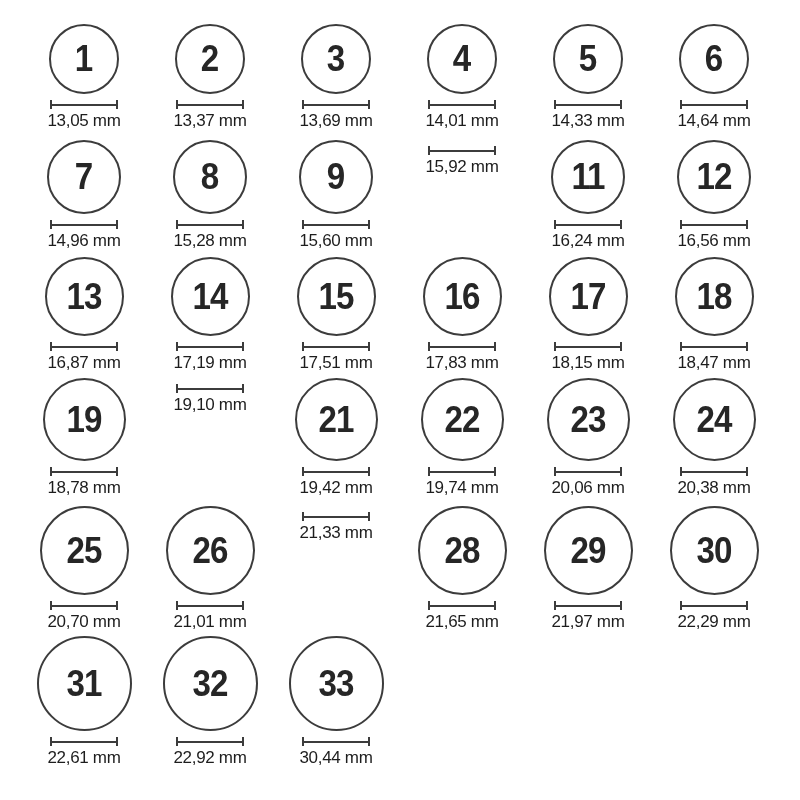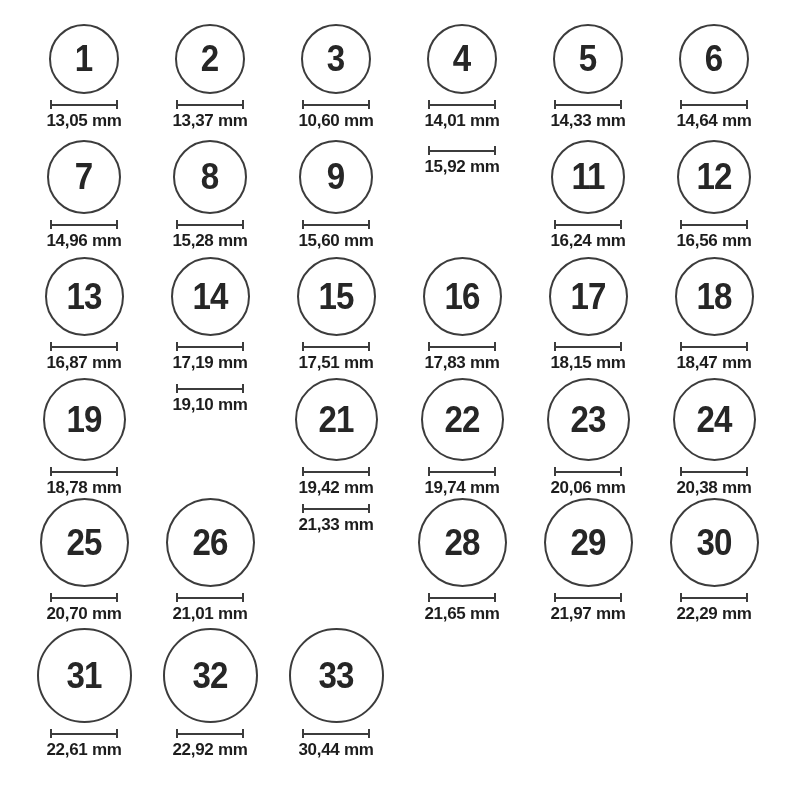--- a/index.html
+++ b/index.html
@@ -58,21 +58,21 @@
     position: absolute;
     left: 0;
     right: 0;
     top: 50%;
     transform: translateY(-50%);
     height: 2px;
     background: var(--outline);
   }
   .label {
     margin-top: 2px;
-    font-weight: bold;
+    font-weight: normal;
     font-size: 17px;
     line-height: 20px;
     color: var(--label-color);
     letter-spacing: -0.3px;
     white-space: nowrap;
   }
 </style>
 </head>
 <body>
 
@@ -96,21 +96,21 @@
         </div>
         <div class="label">13,37 mm</div>
       </div>
       <div class="cell">
         <div class="circle" style="width:70px;height:70px">
           <span class="num">3</span>
         </div>
         <div class="measure">
           <div class="measure-line"></div>
         </div>
-        <div class="label">10,60 mm</div>
+        <div class="label">13,69 mm</div>
       </div>
       <div class="cell">
         <div class="circle" style="width:70px;height:70px">
           <span class="num">4</span>
         </div>
         <div class="measure">
           <div class="measure-line"></div>
         </div>
         <div class="label">14,01 mm</div>
       </div>
@@ -235,21 +235,21 @@
       <div class="cell">
         <div class="circle" style="width:79px;height:79px">
           <span class="num">18</span>
         </div>
         <div class="measure">
           <div class="measure-line"></div>
         </div>
         <div class="label">18,47 mm</div>
       </div>
     </div>
-    <div class="row" style="">
+    <div class="row" style="margin-bottom: 8px;">
       <div class="cell">
         <div class="circle" style="width:83px;height:83px">
           <span class="num">19</span>
         </div>
         <div class="measure">
           <div class="measure-line"></div>
         </div>
         <div class="label">18,78 mm</div>
       </div>
       <div class="cell">

